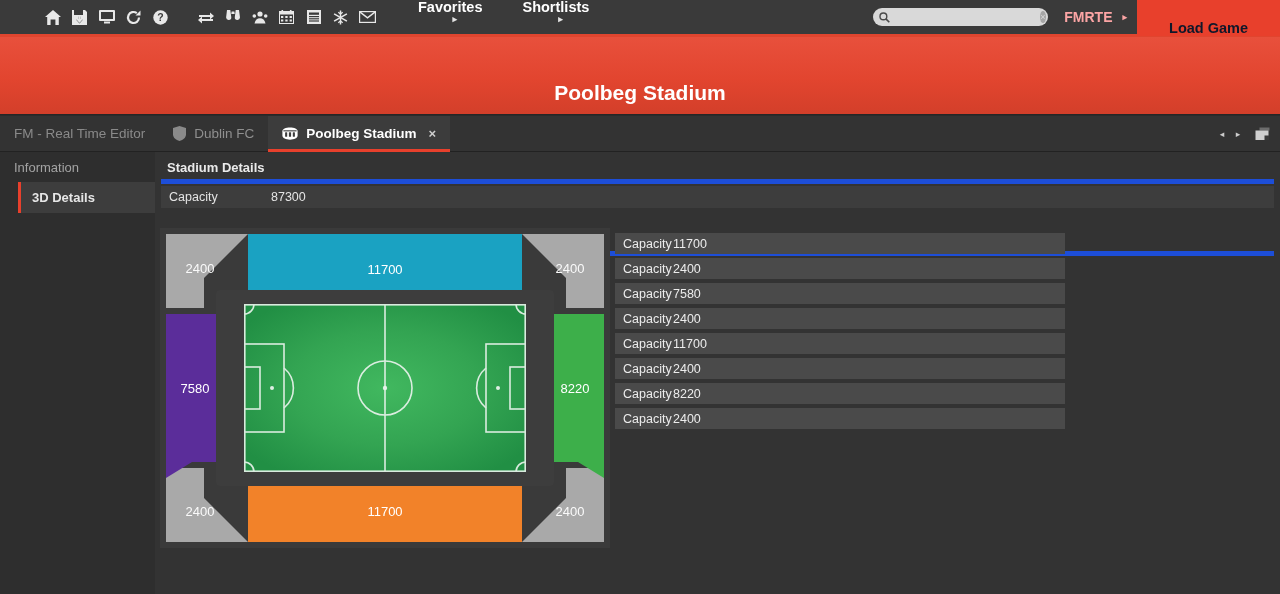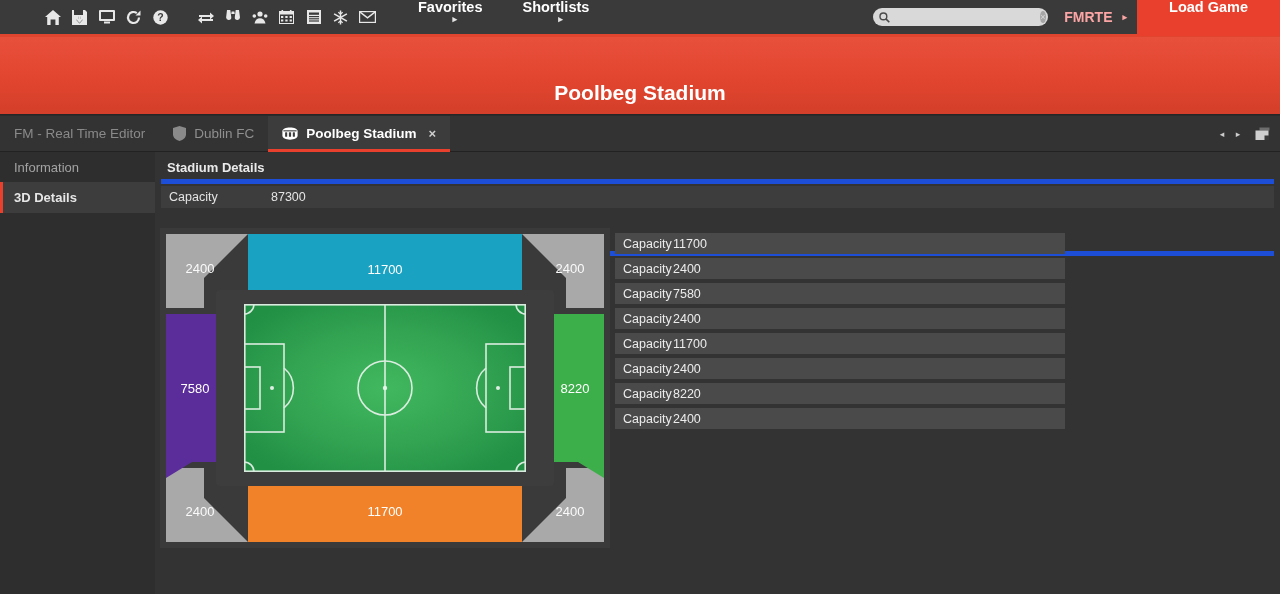--- a/index.html
+++ b/index.html
@@ -54,23 +54,23 @@
     font-size: 9px; line-height: 12px; text-align: center;
     font-family: "Liberation Sans", sans-serif;
   }
   .fmrte-menu {
     color: #fca5a5; font-size: 14px; font-weight: 600;
     display: flex; align-items: center; height: 37px;
     margin-right: 10px;
   }
   .fmrte-menu .caret { margin-left: 10px; font-size: 9px; }
   .load-game {
-    height: 37px; background: #e8402c; color: #ffffff;
+    height: 37px; background: #e8402c; color: #0f172a;
     font-size: 14.5px; font-weight: 700;
-    display: flex; align-items: flex-start; justify-content: center;
+    display: flex; align-items: flex-end; justify-content: center;
     padding: 0 32px;
   }
 
   
   .banner {
     position: absolute; top: 37px; left: 0;
     width: 1280px; height: 78px;
     background: linear-gradient(180deg, #e8503c 0%, #e2452f 55%, #d33f2a 100%);
     border-bottom: 1px solid #262626;
   }
@@ -124,20 +124,21 @@
     background: #2e2e2e;
   }
   .side-section {
     height: 30px; display: flex; align-items: center;
     padding-left: 14px; color: #a3a3a3; font-size: 13px;
   }
   .side-item {
     height: 31px; display: flex; align-items: center;
     padding-left: 14px; color: #e6e6e6; font-size: 13px;
     position: relative;
+    margin-left: 18px;
   }
   .side-item.selected { background: #3d3d3d; font-weight: 700; }
   .side-item.selected::before {
     content: ""; position: absolute; left: 0; top: 0;
     width: 3px; height: 100%; background: #e8402c;
   }
 
   
   .main {
     position: absolute; top: 152px; left: 155px;

